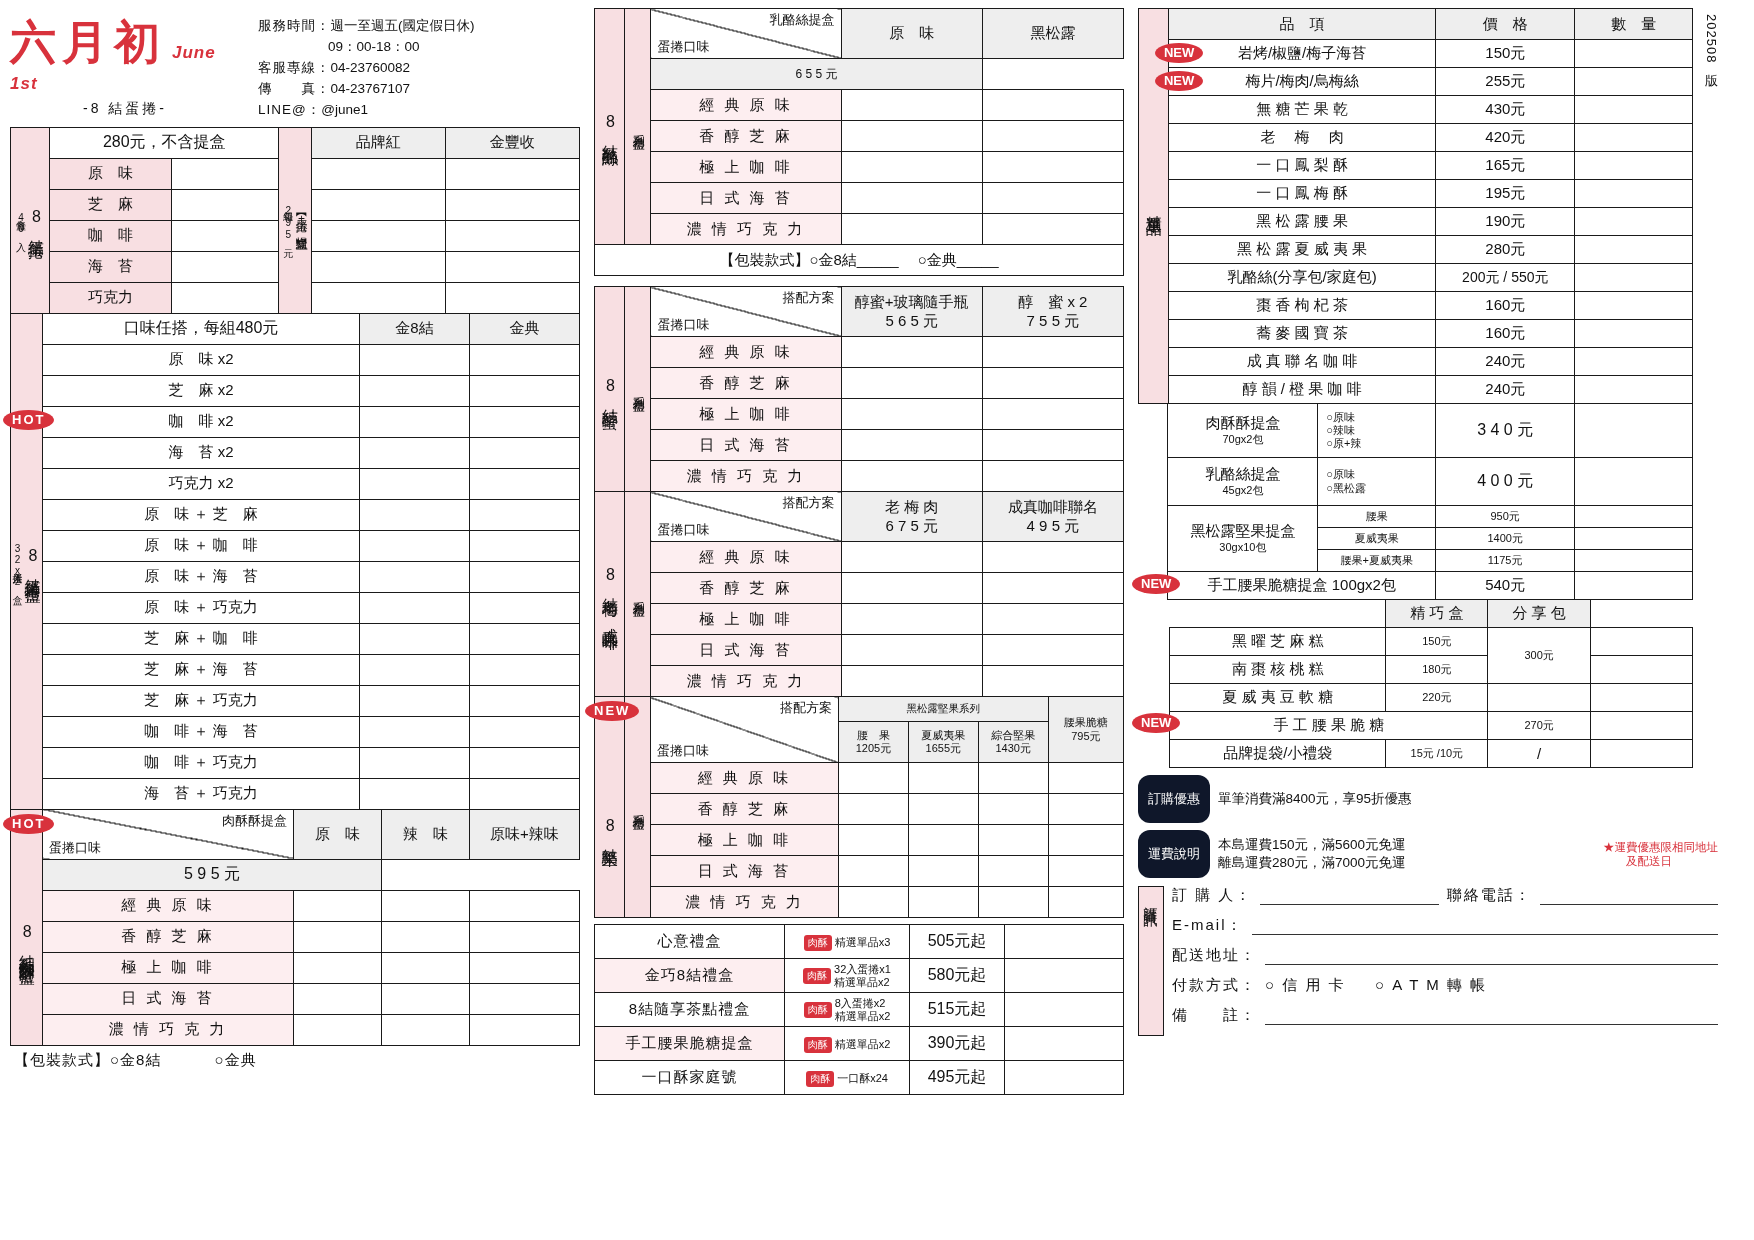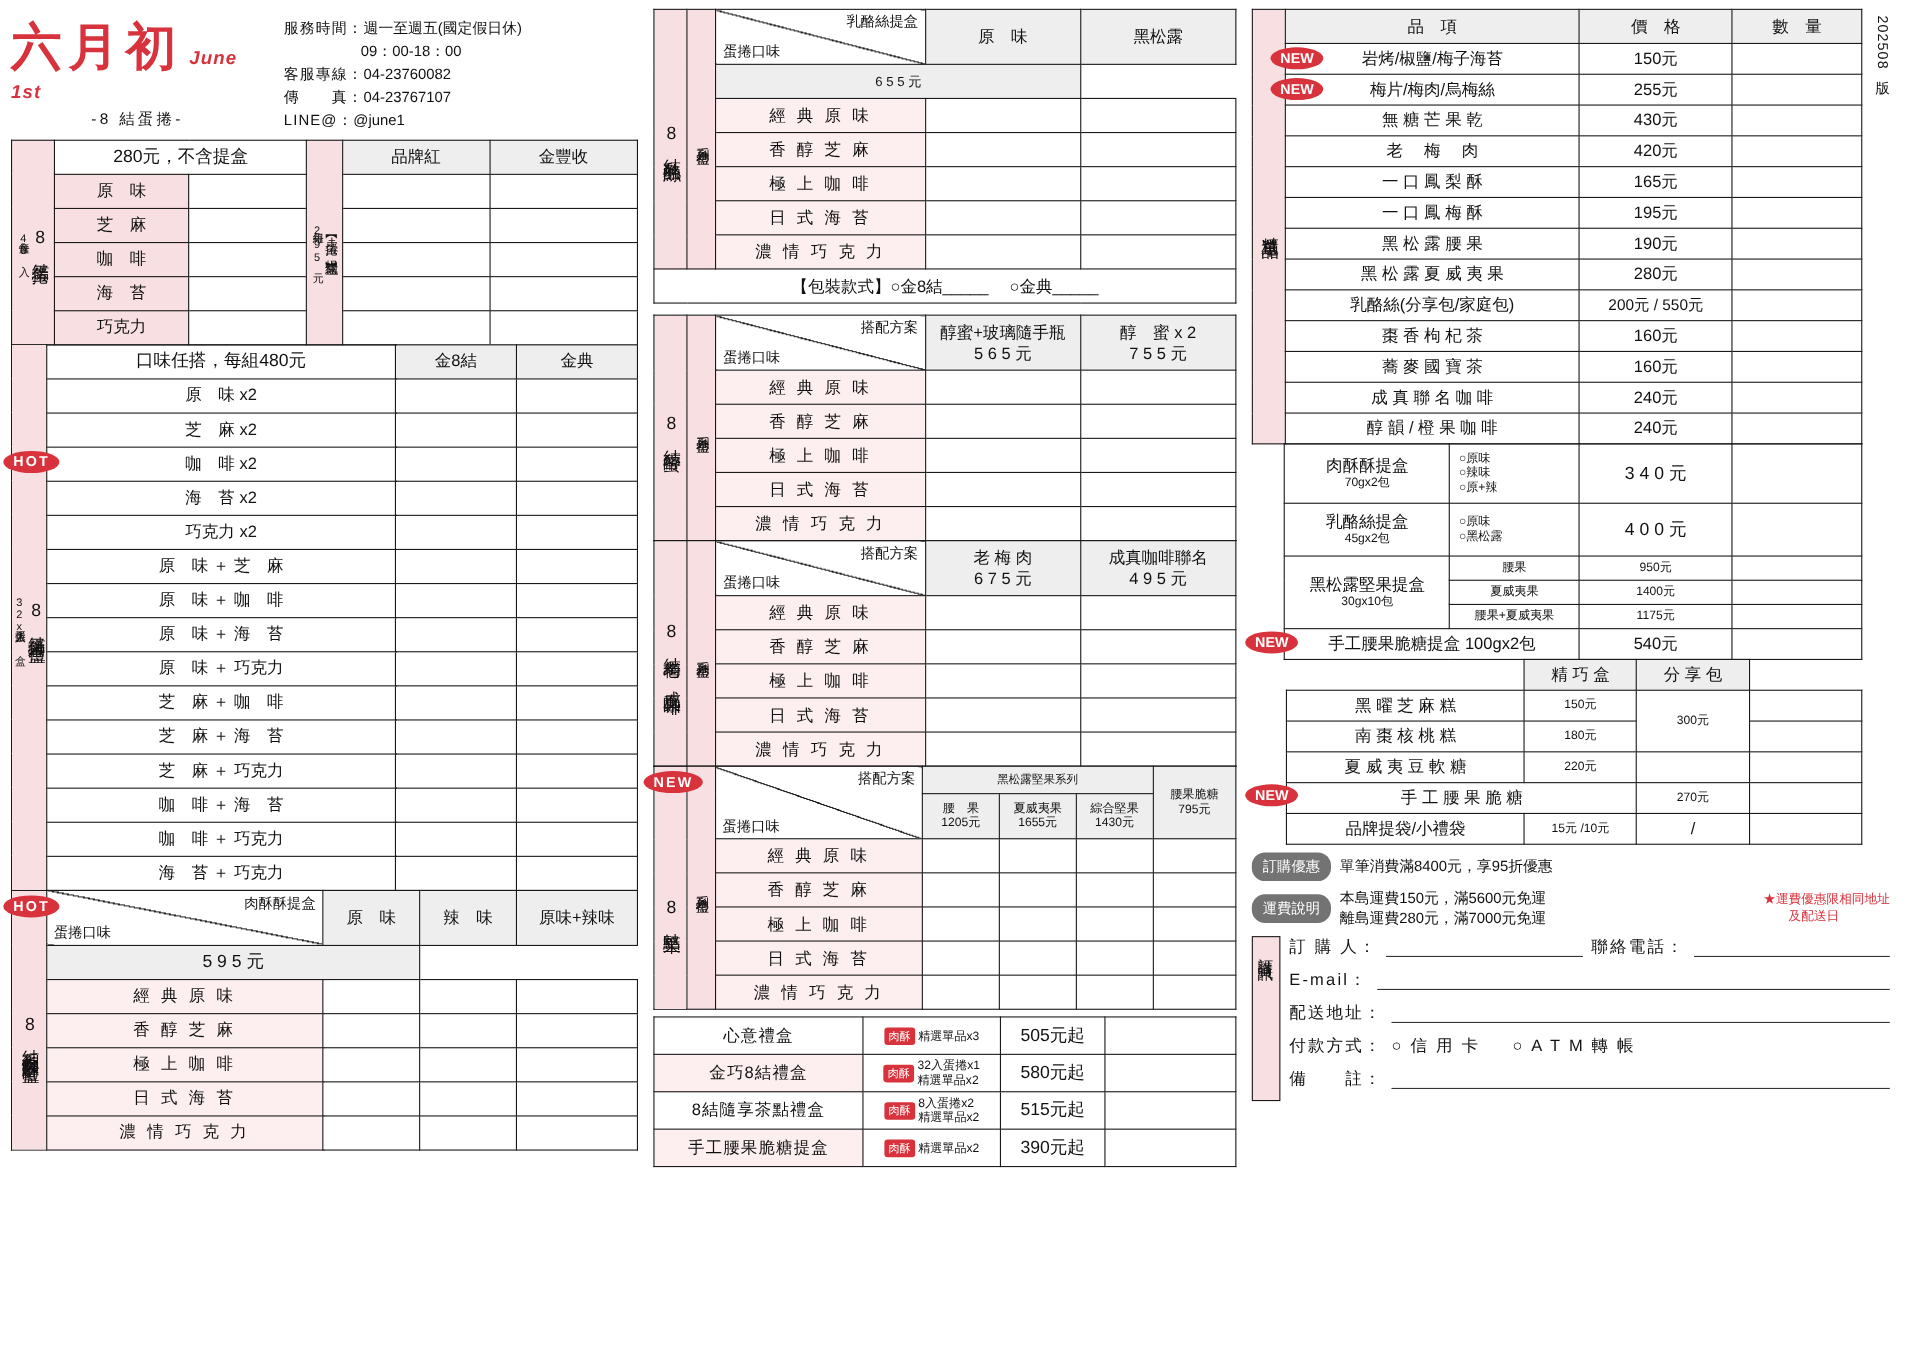--- a/index.html
+++ b/index.html
@@ -94,21 +94,21 @@
     background:#f8dfe2; writing-mode:vertical-rl; text-orientation:upright;
     font-size:14px; letter-spacing:2px; padding:8px 3px; border:1px solid #1a1a1a;
   }
   .oi-body { flex:1; font-size:15px; }
   .oi-row { display:flex; align-items:flex-end; margin-bottom:11px; gap:8px;}
   .oi-lbl { white-space:nowrap; letter-spacing:2px; }
   .oi-line { border-bottom:1px solid #333; flex:1; height:18px; }
 
   .promo { display:flex; align-items:center; gap:8px; font-size:13.5px; margin-top:7px;}
   .promo-badge {
-    background:#737373; color:#fff; border-radius:12px; padding:4px 10px; font-size:13px; white-space:nowrap;
+    background:#0f172a; color:#fff; border-radius:12px; padding:15px 10px; font-size:13px; white-space:nowrap;
   }
   .promo-red { color:#d8323c; font-size:11.5px; line-height:1.25; }
 
   .packing { font-size:15px; letter-spacing:1px; padding:5px 4px; }
 
   .gift-tag {
     display:inline-block; background:#d8323c; color:#fff; font-size:10px;
     padding:1px 4px; border-radius:3px; margin-right:3px; vertical-align:middle;
   }
   .gift-desc { font-size:11px; line-height:1.15; display:inline-block; vertical-align:middle; text-align:left;}
@@ -318,20 +318,21 @@
               <td></td>
             </tr>
         <tr class="r">
               <td colspan="2" class="cellpad pinklight spread3">濃 情 巧 克 力</td>
               <td></td>
               <td></td>
               <td></td>
             </tr>
       </tbody>
         </table>
+      <div class="packing">【包裝款式】○金8結　　　 ○金典</div>
     </div>
 
     <div class="col2">
 
       <table>
         <tbody>
             <tr>
           <td rowspan="7" class="sidelabel" style="width:28px;"><span>8結乳酪絲</span></td>
           <td rowspan="7" class="sidelabel small" style="width:24px;"><span>系列禮盒</span></td>
           <td class="diag" style="width:175px;">
@@ -557,20 +558,26 @@
           <td class="giftname">8結隨享茶點禮盒</td>
           <td style="padding:2px;"><span class="gift-tag">肉酥</span><span class="gift-desc" style="white-space:pre-line">8入蛋捲x2
 精選單品x2</span></td>
           <td style="font-size:16px;">515元起</td>
           <td></td>
         </tr>
         <tr class="r" style="height:34px;">
           <td class="giftname pinklight">手工腰果脆糖提盒</td>
           <td style="padding:2px;"><span class="gift-tag">肉酥</span><span class="gift-desc">精選單品x2</span></td>
           <td style="font-size:16px;">390元起</td>
+          <td></td>
+        </tr>
+        <tr class="r" style="height:34px;">
+          <td class="giftname">一口酥家庭號</td>
+          <td style="padding:2px;"><span class="gift-tag">肉酥</span><span class="gift-desc">一口酥x24</span></td>
+          <td style="font-size:16px;">495元起</td>
           <td></td>
         </tr>
       </tbody>
         </table>
     </div>
 
     <div class="col3">
       <div class="vertver">202508版</div>
 
       <table style="width:555px;">

